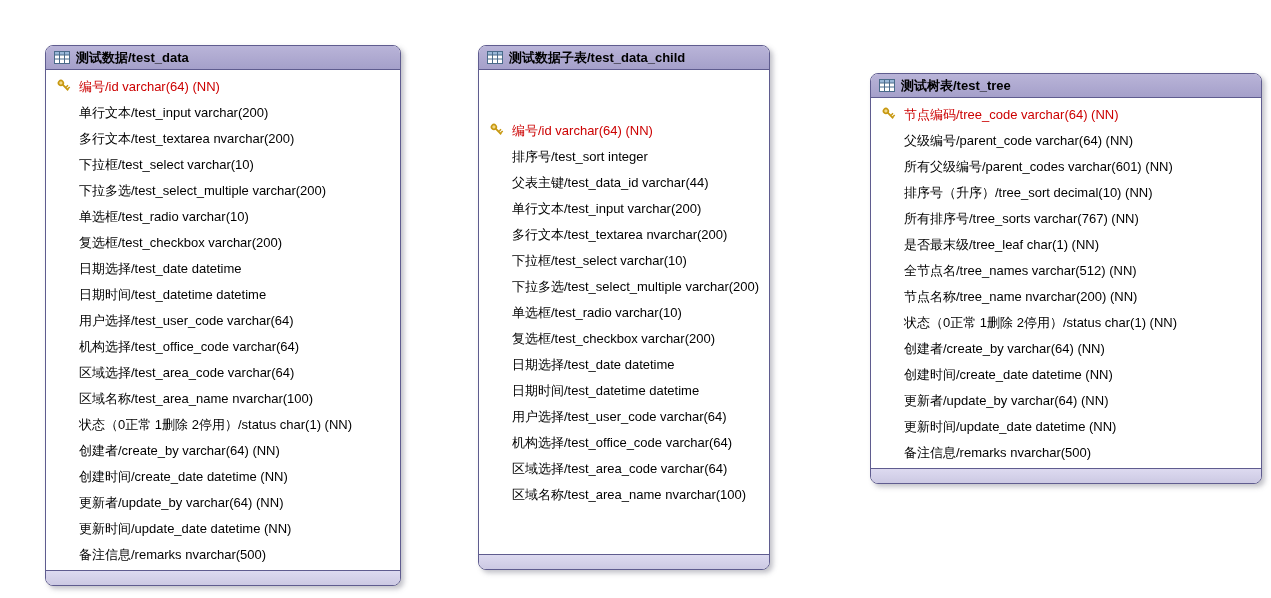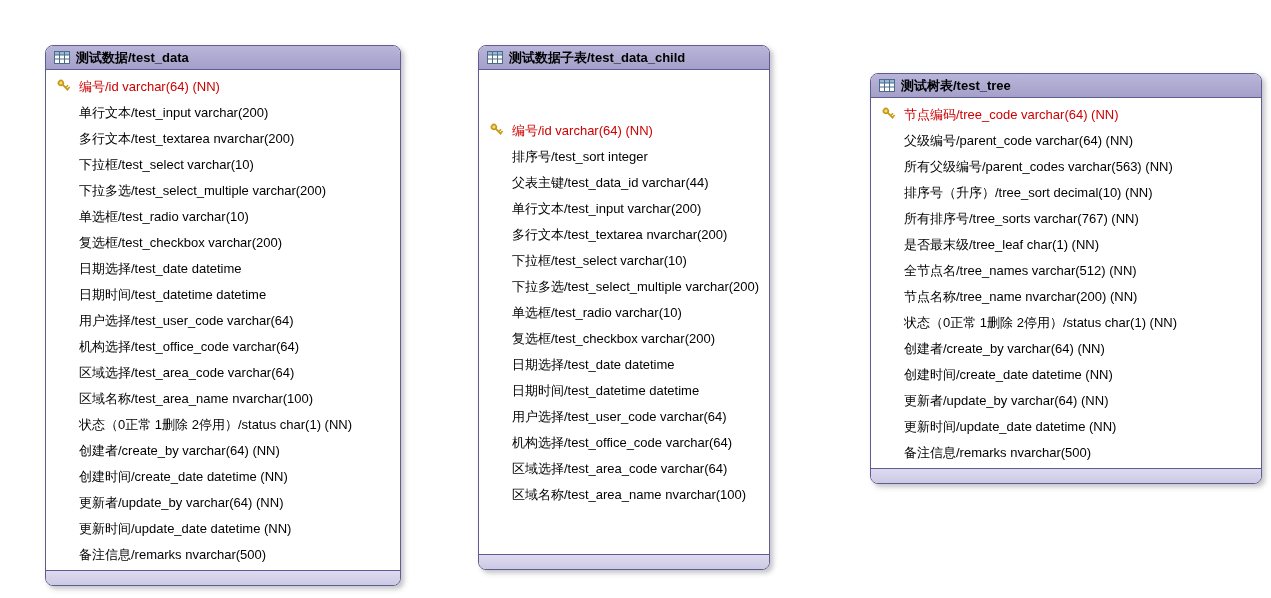--- a/index.html
+++ b/index.html
@@ -192,21 +192,21 @@
             <svg width="16" height="16" viewBox="0 0 16 16">
               <g transform="rotate(-45 8 8)">
                 <circle cx="8" cy="3.6" r="2.4" fill="#f2d98a" stroke="#c79810" stroke-width="1.6"></circle>
                 <rect x="7.1" y="5.8" width="1.8" height="8.2" fill="#c79810"></rect>
                 <rect x="8.9" y="9.6" width="2.4" height="1.5" fill="#c79810"></rect>
                 <rect x="8.9" y="12" width="2.4" height="1.5" fill="#c79810"></rect>
               </g>
             </svg>
           </span><span class="field-label">节点编码/tree_code varchar(64) (NN)</span></div>
         <div class="field-row"><span class="field-label">父级编号/parent_code varchar(64) (NN)</span></div>
-        <div class="field-row"><span class="field-label">所有父级编号/parent_codes varchar(563) (NN)</span></div>
+        <div class="field-row"><span class="field-label">所有父级编号/parent_codes varchar(601) (NN)</span></div>
         <div class="field-row"><span class="field-label">排序号（升序）/tree_sort decimal(10) (NN)</span></div>
         <div class="field-row"><span class="field-label">所有排序号/tree_sorts varchar(767) (NN)</span></div>
         <div class="field-row"><span class="field-label">是否最末级/tree_leaf char(1) (NN)</span></div>
         <div class="field-row"><span class="field-label">全节点名/tree_names varchar(512) (NN)</span></div>
         <div class="field-row"><span class="field-label">节点名称/tree_name nvarchar(200) (NN)</span></div>
         <div class="field-row"><span class="field-label">状态（0正常 1删除 2停用）/status char(1) (NN)</span></div>
         <div class="field-row"><span class="field-label">创建者/create_by varchar(64) (NN)</span></div>
         <div class="field-row"><span class="field-label">创建时间/create_date datetime (NN)</span></div>
         <div class="field-row"><span class="field-label">更新者/update_by varchar(64) (NN)</span></div>
         <div class="field-row"><span class="field-label">更新时间/update_date datetime (NN)</span></div>

